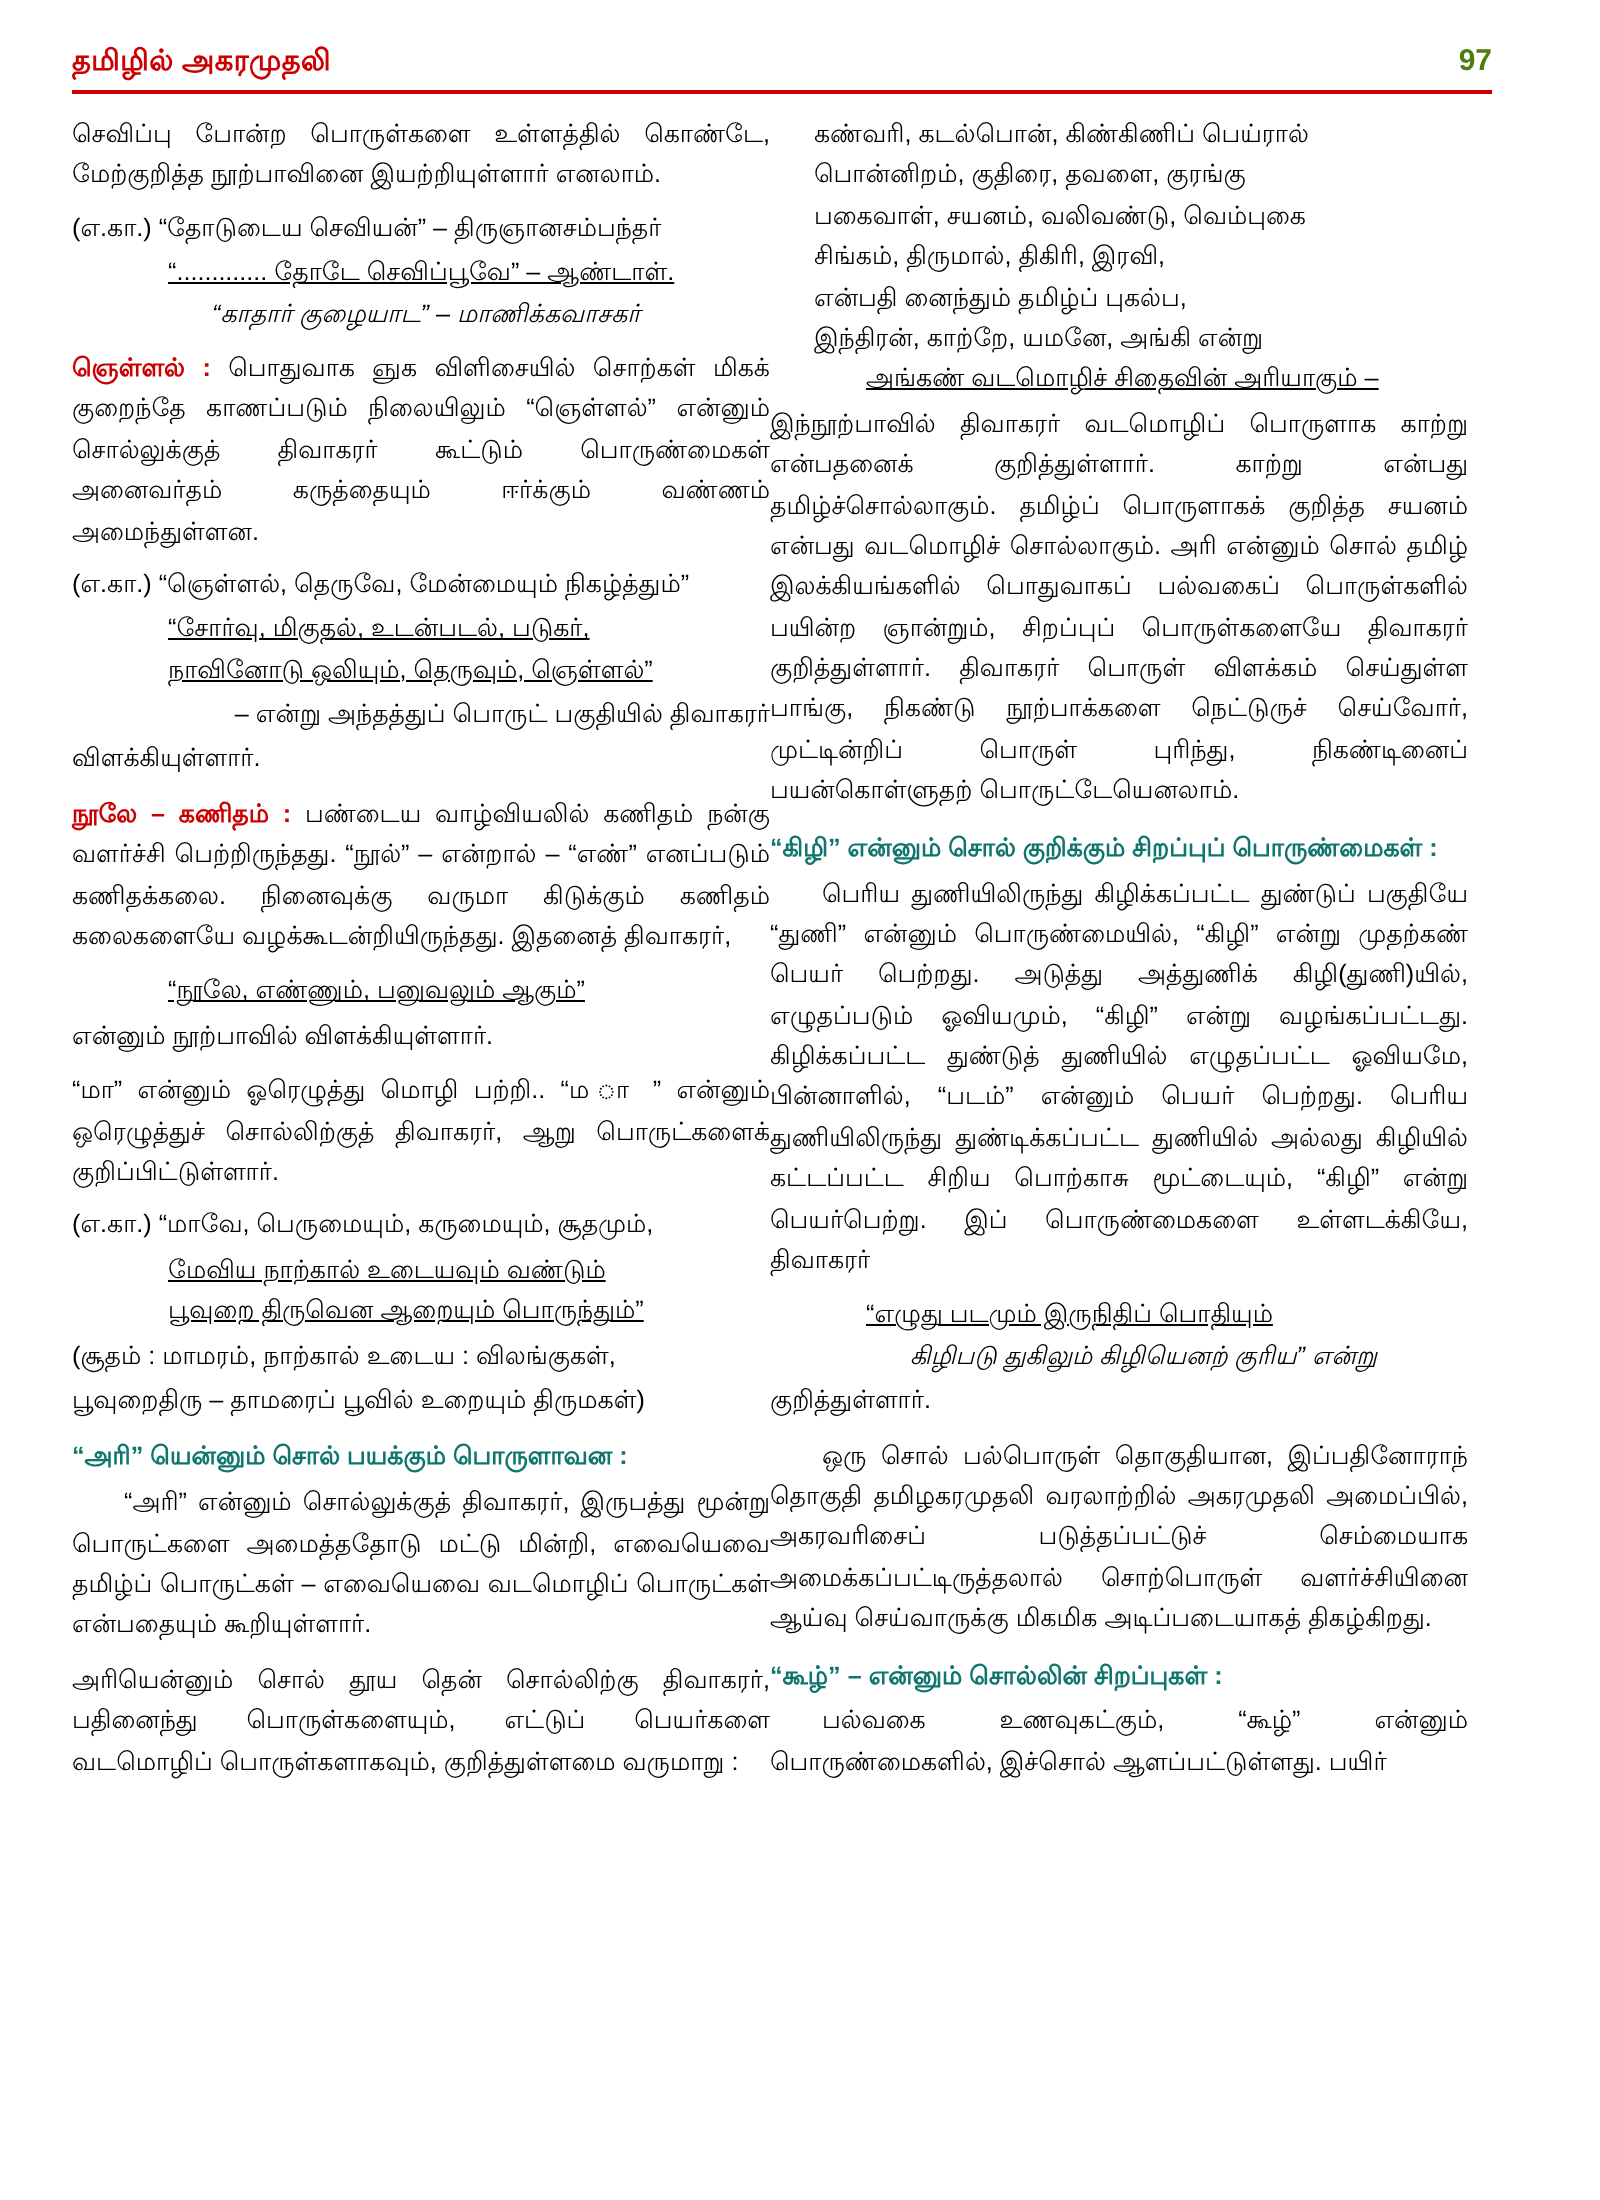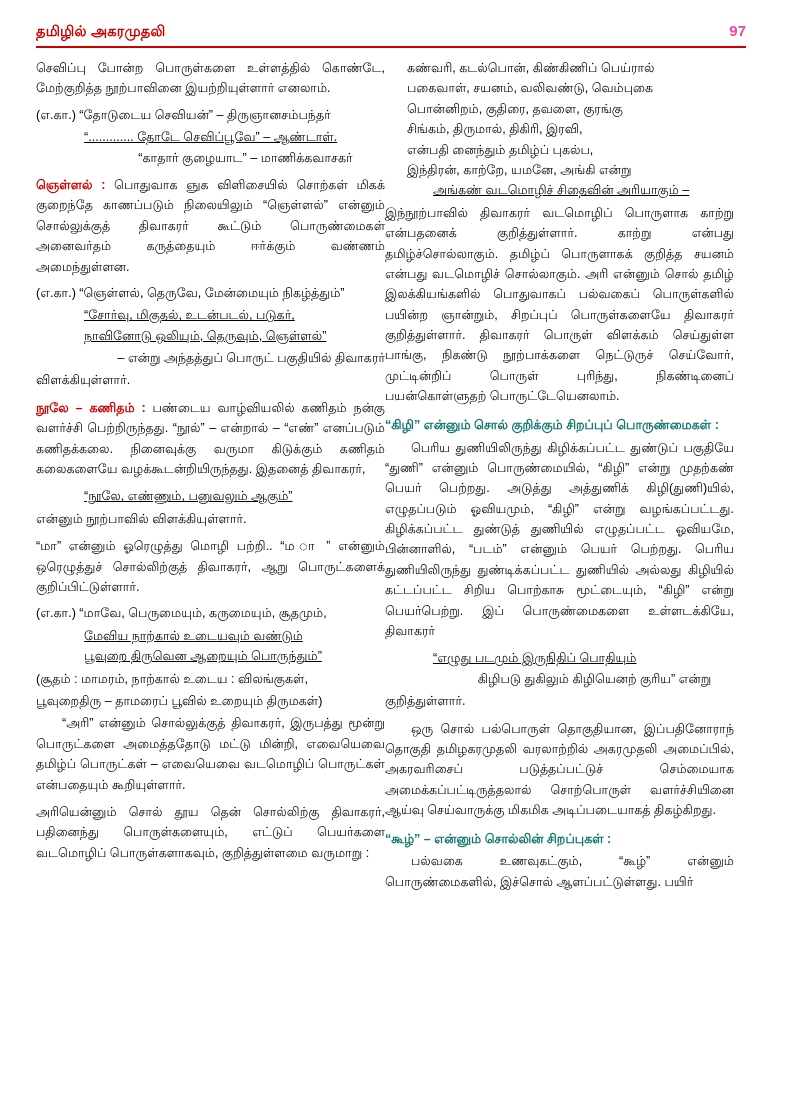--- a/index.html
+++ b/index.html
@@ -29,21 +29,21 @@
     justify-content: space-between;
     color: #cc0000;
     font-size: 14.5px;
     font-weight: bold;
     padding-bottom: 5px;
   }
   .header .title {
     letter-spacing: 0.2px;
   }
   .header .pageno {
-    color: #ec4899;
+    color: #4d7c0f;
     font-size: 15px;
     font-weight: bold;
   }
   .rule {
     border-top: 2px solid #cc0000;
     margin-bottom: 10px;
   }
   .columns {
     display: flex;
     height: 1010px;
@@ -56,21 +56,21 @@
     text-justify: inter-word;
   }
   p {
     margin: 0 0 2px 0;
   }
   .tight { margin-bottom: 0; }
   .sp-before { margin-top: 7px; }
   .indent { text-indent: 26px; }
   .hangleft { padding-left: 22px; text-align: left; }
   .hangleft2 { padding-left: 48px; text-align: left; text-decoration: underline; }
-  .hangleft3 { padding-left: 70px; text-align: center; }
+  .hangleft3 { padding-left: 70px; text-align: left; font-style: italic; }
   .right { text-align: right; }
   .red {
     color: #cc0000;
     font-weight: bold;
   }
   .heading {
     color: #0f766e;
     font-weight: bold;
     margin-top: 9px;
     margin-bottom: 3px;
@@ -117,30 +117,31 @@
       <p>என்னும் நூற்பாவில் விளக்கியுள்ளார்.</p>
 
       <p class="sp-before">“மா” என்னும் ஓரெழுத்து மொழி பற்றி.. “ம ா ” என்னும் ஒரெழுத்துச் சொல்லிற்குத் திவாகரர், ஆறு பொருட்களைக் குறிப்பிட்டுள்ளார்.</p>
 
       <p class="ex">(எ.கா.) “மாவே, பெருமையும், கருமையும், சூதமும்,</p>
       <p class="hangleft2 tight">மேவிய நாற்கால் உடையவும் வண்டும்</p>
       <p class="hangleft2">பூவுறை திருவென ஆறையும் பொருந்தும்”</p>
       <p>(சூதம் : மாமரம், நாற்கால் உடைய : விலங்குகள்,</p>
       <p>பூவுறைதிரு – தாமரைப் பூவில் உறையும் திருமகள்)</p>
 
+      <p class="heading">“அரி” யென்னும் சொல் பயக்கும் பொருளாவன :</p>
 
       <p class="indent">“அரி” என்னும் சொல்லுக்குத் திவாகரர், இருபத்து மூன்று பொருட்களை அமைத்ததோடு மட்டு மின்றி, எவையெவை தமிழ்ப் பொருட்கள் – எவையெவை வடமொழிப் பொருட்கள் என்பதையும் கூறியுள்ளார்.</p>
       <p class="sp-before">அரியென்னும் சொல் தூய தென் சொல்லிற்கு திவாகரர், பதினைந்து பொருள்களையும், எட்டுப் பெயர்களை வடமொழிப் பொருள்களாகவும், குறித்துள்ளமை வருமாறு :</p>
     </div>
 
     <div class="col">
 
       <p class="hangleft tight">கண்வரி, கடல்பொன், கிண்கிணிப் பெய்ரால்</p>
+      <p class="hangleft tight">பொன்னிறம், குதிரை, தவளை, குரங்கு</p>
       <p class="hangleft tight">பகைவாள், சயனம், வலிவண்டு, வெம்புகை</p>
-      <p class="hangleft tight">பொன்னிறம், குதிரை, தவளை, குரங்கு</p>
       <p class="hangleft tight">சிங்கம், திருமால், திகிரி, இரவி,</p>
       <p class="hangleft tight">என்பதி னைந்தும் தமிழ்ப் புகல்ப,</p>
       <p class="hangleft tight">இந்திரன், காற்றே, யமனே, அங்கி என்று</p>
       <p class="hangleft2">அங்கண் வடமொழிச் சிதைவின் அரியாகும் –</p>
 
       <p>இந்நூற்பாவில் திவாகரர் வடமொழிப் பொருளாக காற்று என்பதனைக் குறித்துள்ளார். காற்று என்பது தமிழ்ச்சொல்லாகும். தமிழ்ப் பொருளாகக் குறித்த சயனம் என்பது வடமொழிச் சொல்லாகும். அரி என்னும் சொல் தமிழ் இலக்கியங்களில் பொதுவாகப் பல்வகைப் பொருள்களில் பயின்ற ஞான்றும், சிறப்புப் பொருள்களையே திவாகரர் குறித்துள்ளார். திவாகரர் பொருள் விளக்கம் செய்துள்ள பாங்கு, நிகண்டு நூற்பாக்களை நெட்டுருச் செய்வோர், முட்டின்றிப் பொருள் புரிந்து, நிகண்டினைப் பயன்கொள்ளுதற் பொருட்டேயெனலாம்.</p>
 
       <p class="heading just">“கிழி” என்னும் சொல் குறிக்கும் சிறப்புப் பொருண்மைகள் :</p>
 
       <p class="indent">பெரிய துணியிலிருந்து கிழிக்கப்பட்ட துண்டுப் பகுதியே “துணி” என்னும் பொருண்மையில், “கிழி” என்று முதற்கண் பெயர் பெற்றது. அடுத்து அத்துணிக் கிழி(துணி)யில், எழுதப்படும் ஓவியமும், “கிழி” என்று வழங்கப்பட்டது. கிழிக்கப்பட்ட துண்டுத் துணியில் எழுதப்பட்ட ஓவியமே, பின்னாளில், “படம்” என்னும் பெயர் பெற்றது. பெரிய துணியிலிருந்து துண்டிக்கப்பட்ட துணியில் அல்லது கிழியில் கட்டப்பட்ட சிறிய பொற்காசு மூட்டையும், “கிழி” என்று பெயர்பெற்று. இப் பொருண்மைகளை உள்ளடக்கியே, திவாகரர்</p>

